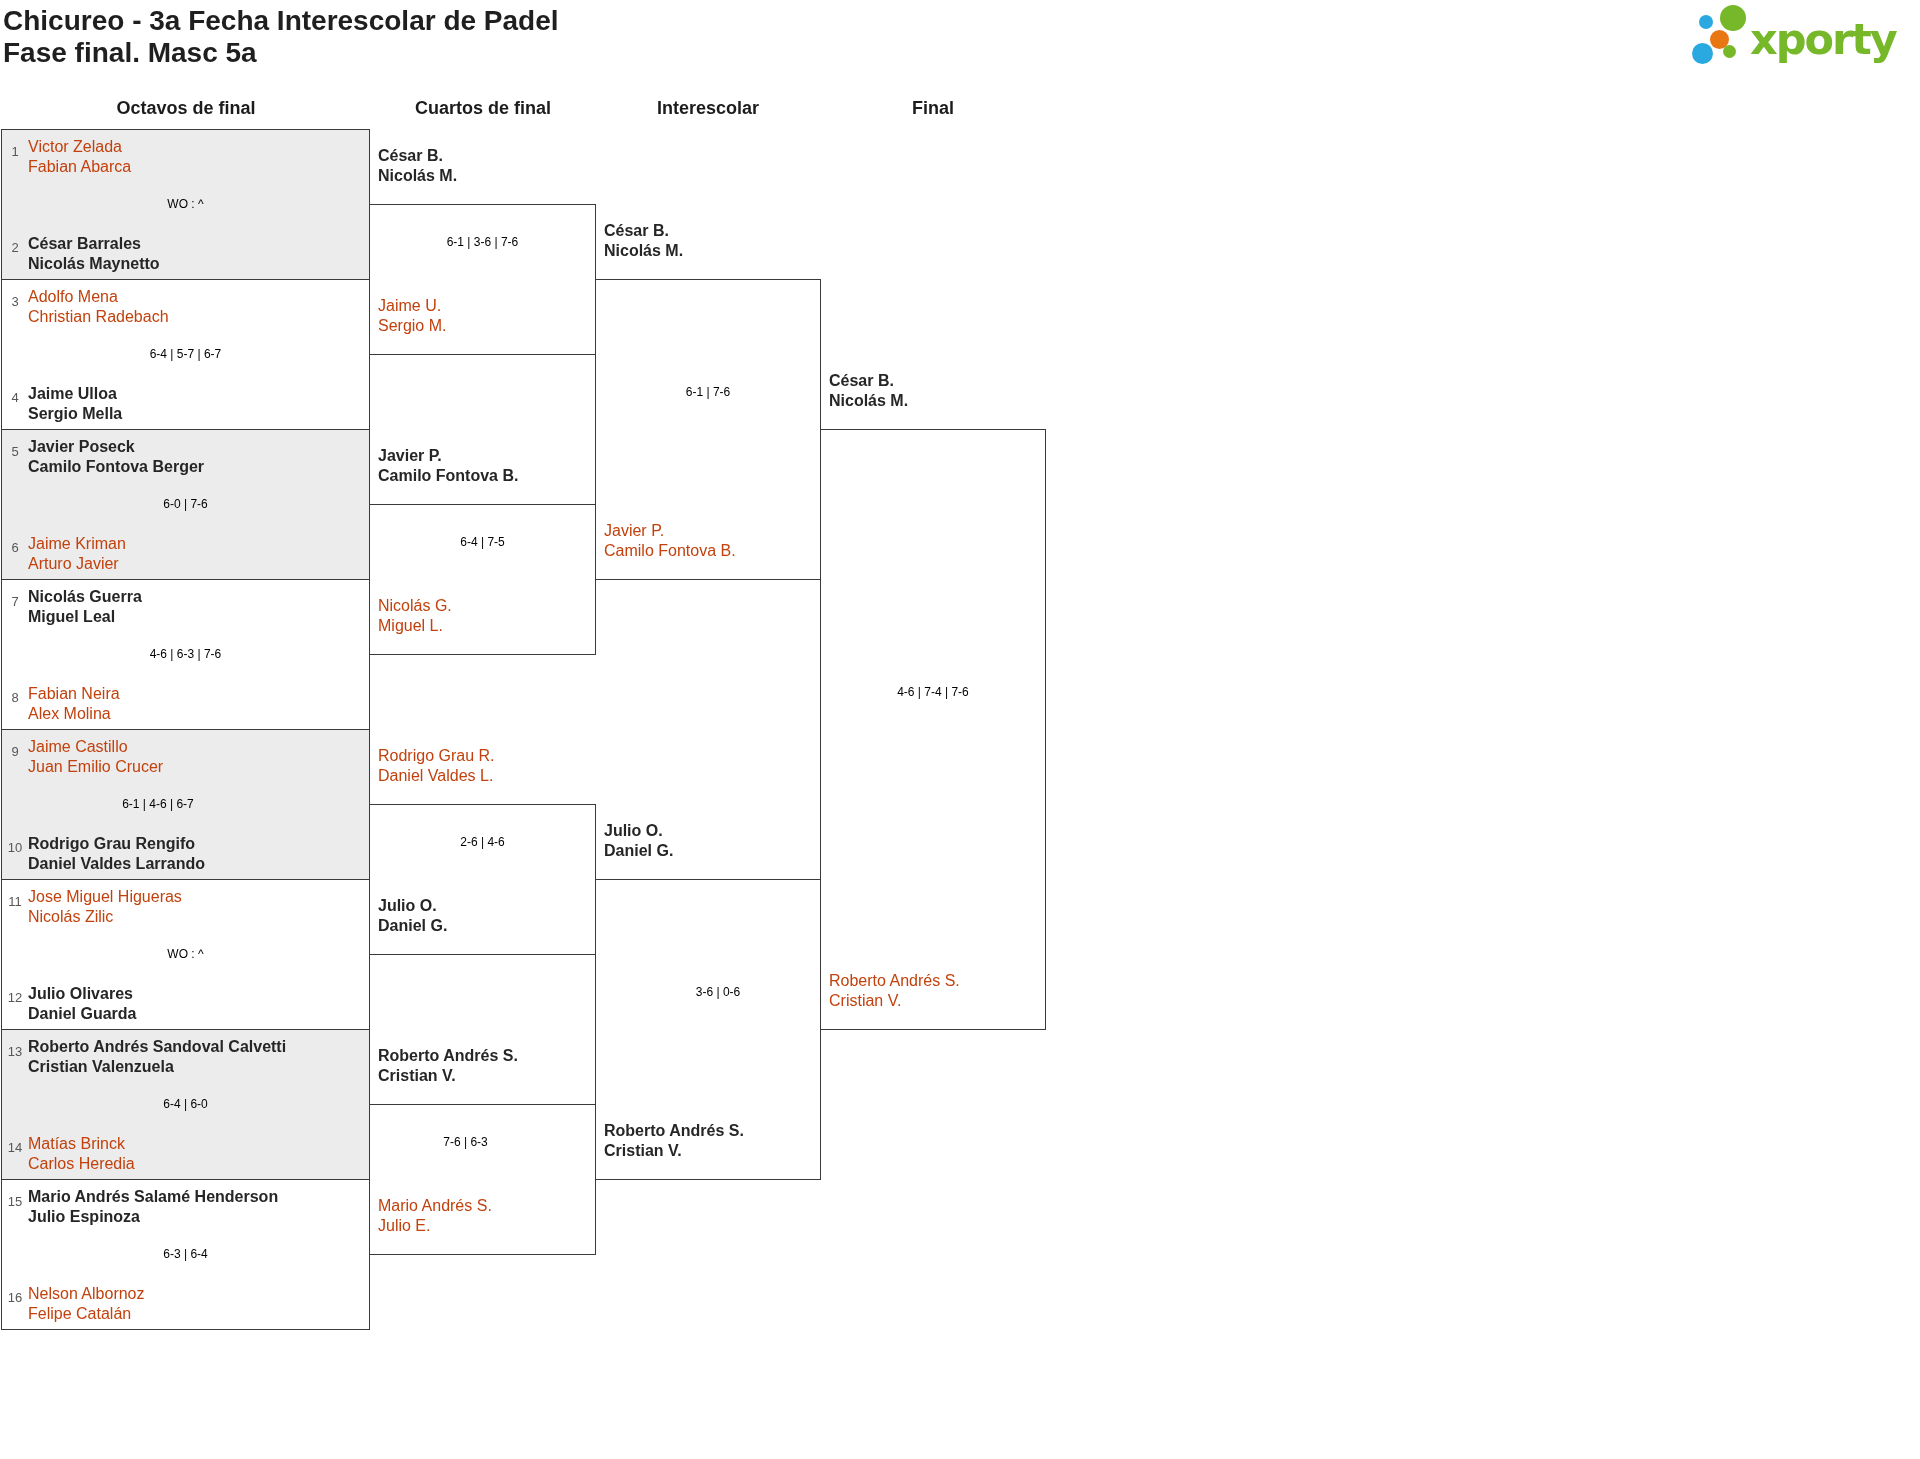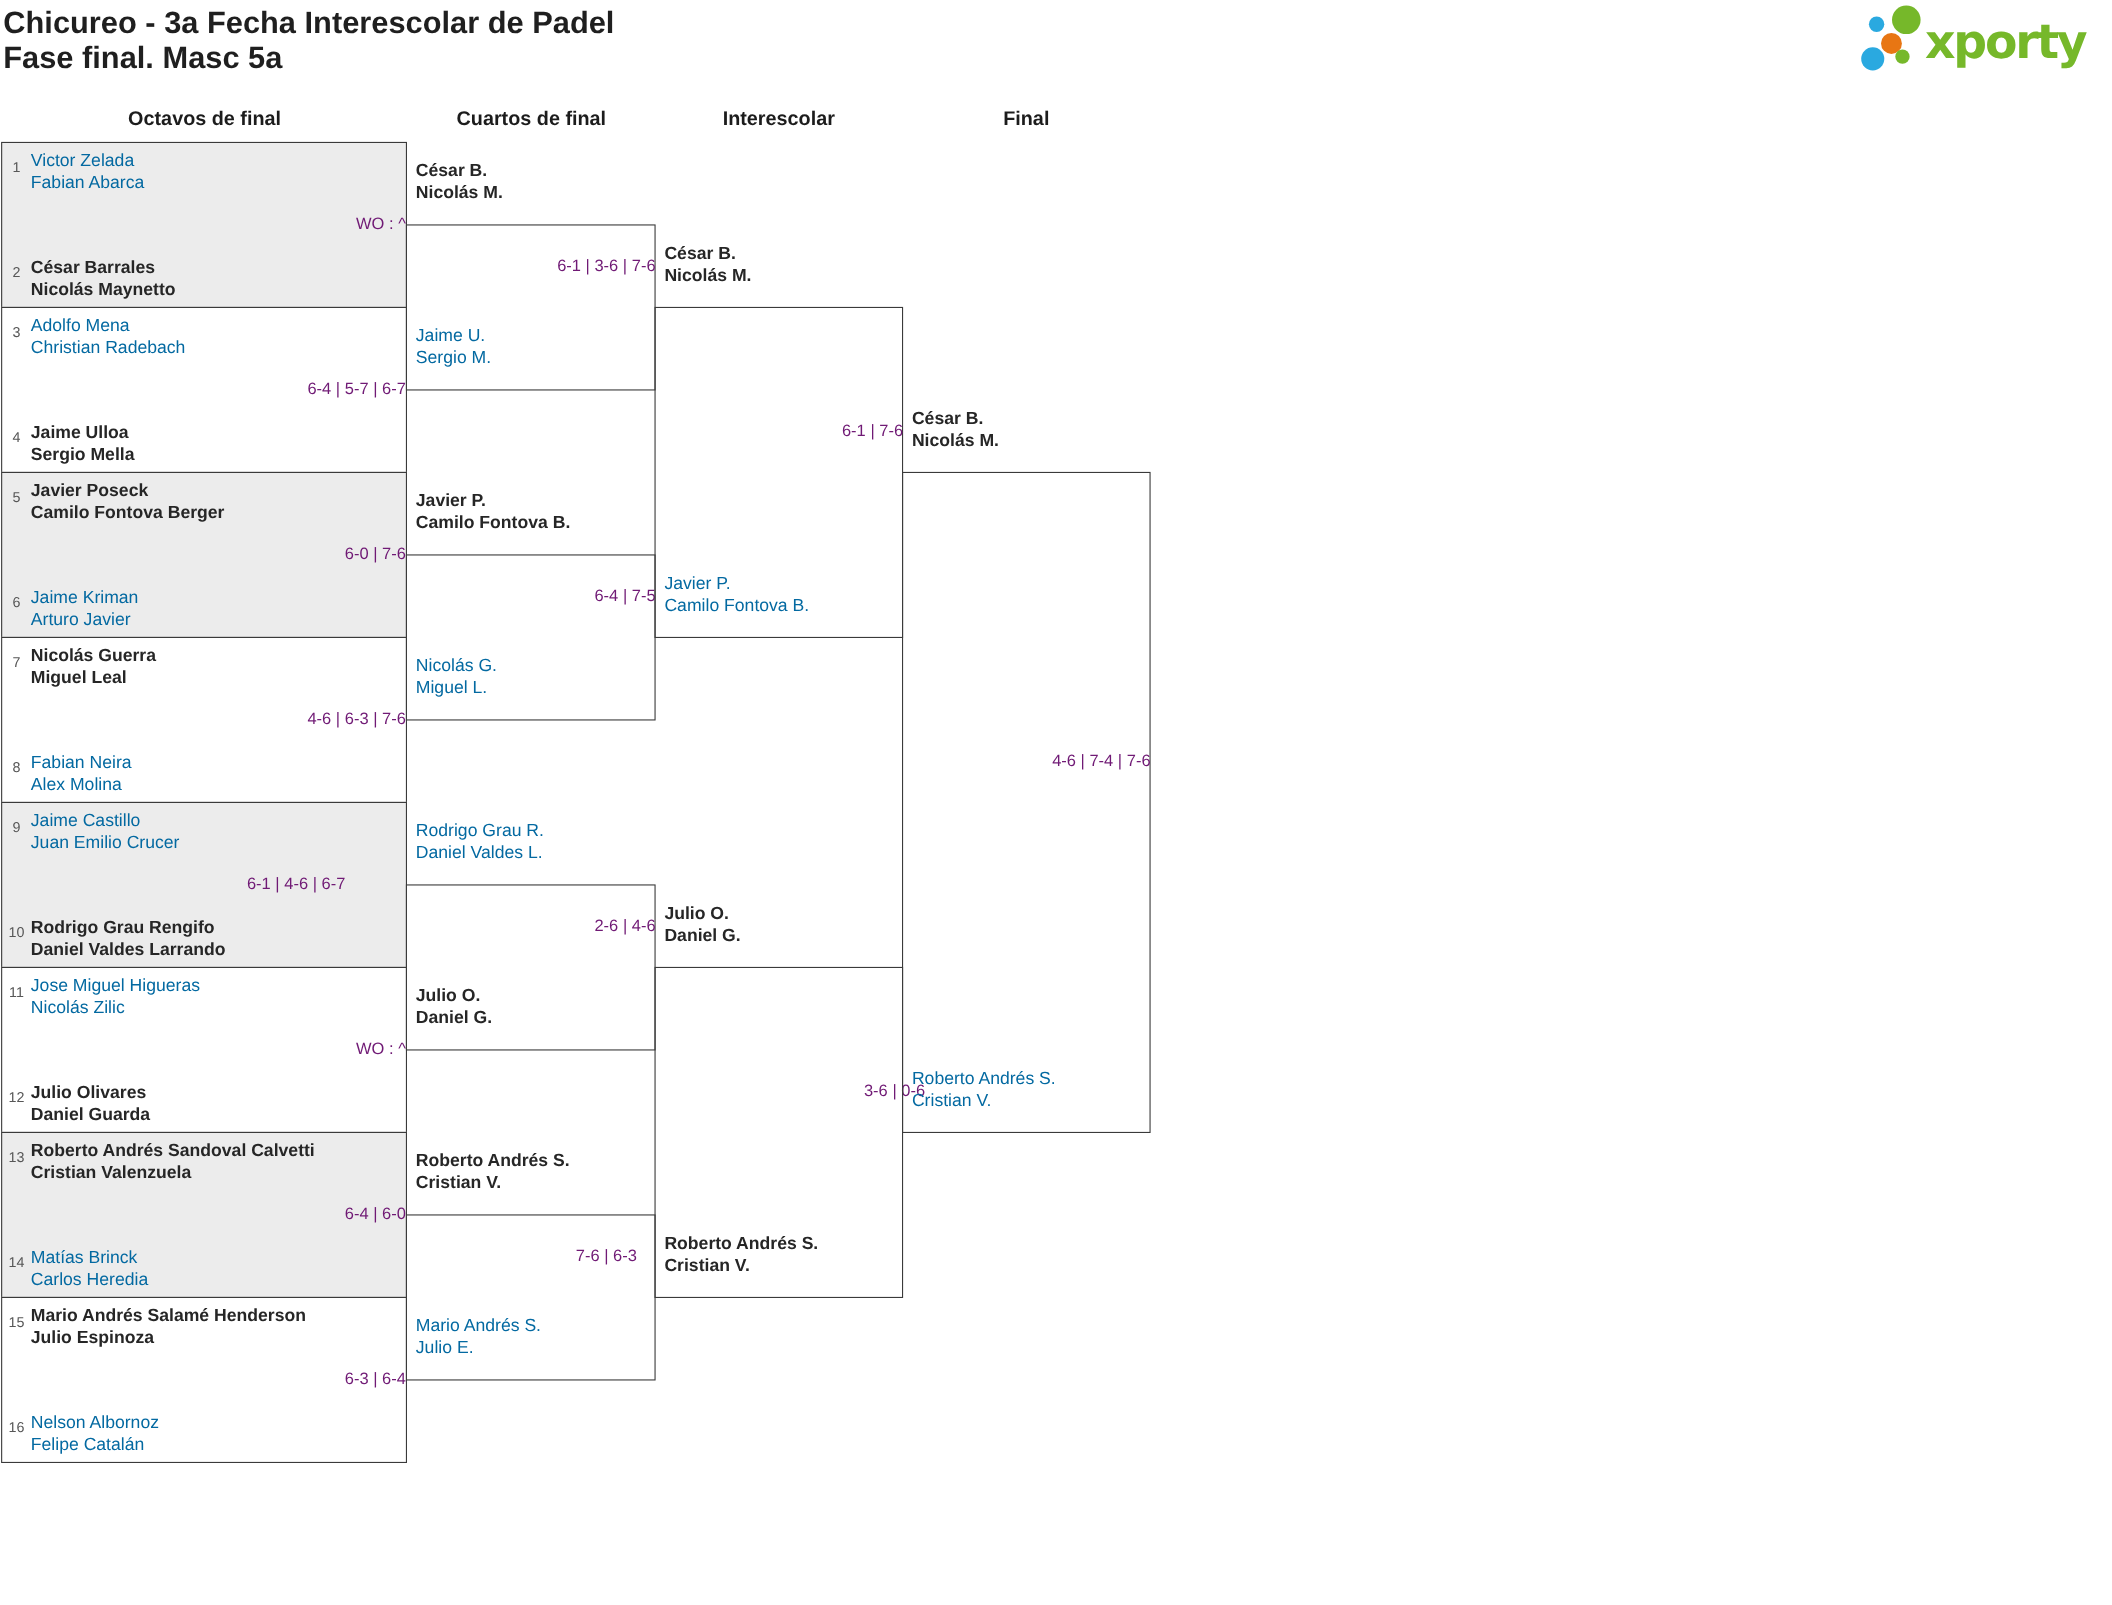--- a/index.html
+++ b/index.html
@@ -8,24 +8,24 @@
     font-family:"Liberation Sans", sans-serif; overflow:hidden;
   }
   .title { position:absolute; left:3px; top:5px; font-size:28px; line-height:32px;
            font-weight:bold; color:#1f1f1f; }
   .colhead { position:absolute; top:98px; width:230px; text-align:center;
              font-size:18px; font-weight:700; color:#1c1c1c; }
   .m { position:absolute; left:1px; width:369px; height:151px;
        border:1px solid #3a3a3a; box-sizing:border-box; background:#ffffff; }
   .m.alt { background:#ececec; }
   .r { position:absolute; border:1px solid #3a3a3a; box-sizing:border-box; background:transparent; }
-  .team { position:absolute; font-size:16px; line-height:20px; color:#0369a1; white-space:nowrap; }
+  .team { position:absolute; font-size:16px; line-height:20px; color:#c2410c; white-space:nowrap; }
   .team.w { font-weight:bold; color:#262626; }
   .seed { position:absolute; width:18px; text-align:center; font-size:13px; line-height:16px; color:#575757; }
-  .score { position:absolute; text-align:right; font-size:15px; line-height:20px; color:#701a75; white-space:nowrap; }
+  .score { position:absolute; text-align:center; font-size:12px; line-height:20px; color:#000000; white-space:nowrap; }
   .logo { position:absolute; left:1692px; top:0; width:228px; height:75px; }
   .dot { position:absolute; border-radius:50%; }
   .logo-text { position:absolute; left:58px; top:14px; font-family:"DejaVu Sans", sans-serif;
                font-size:43px; font-weight:bold; letter-spacing:-2px; color:#76b82a; }
 </style>
 </head>
 <body>
 
 <div class="stage">
 

